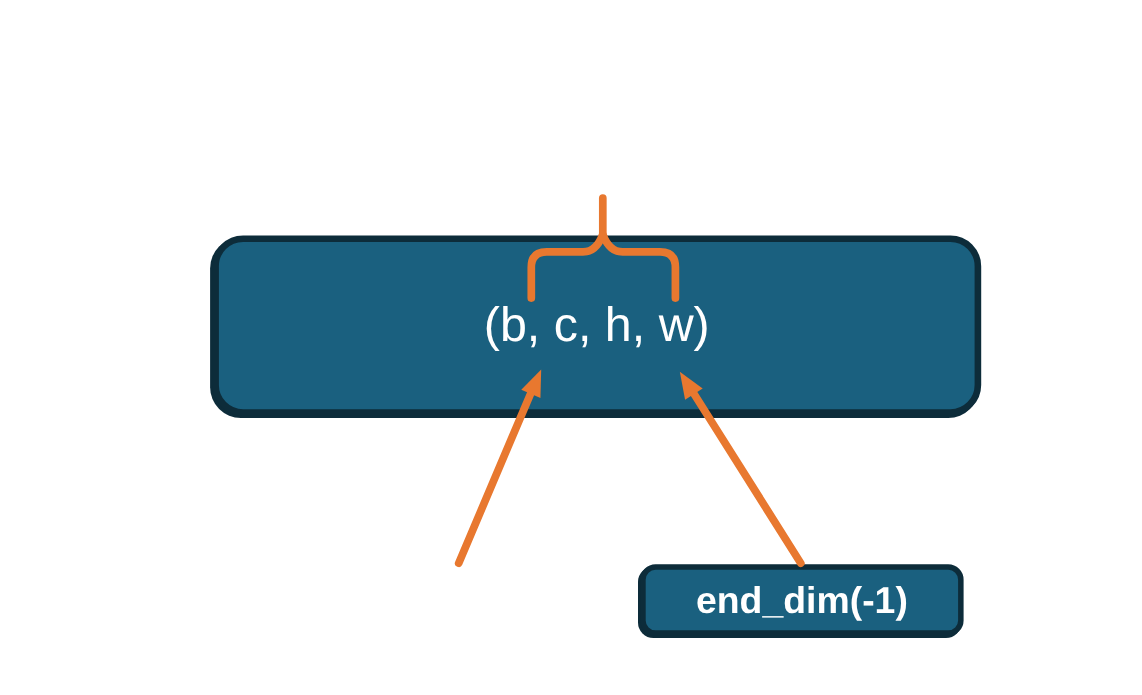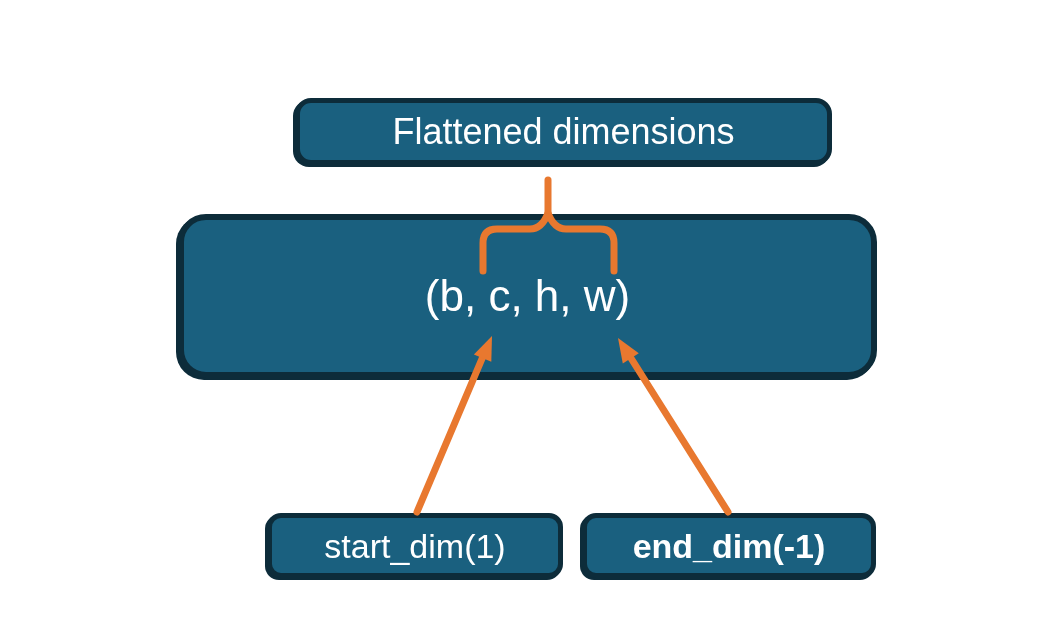--- a/index.html
+++ b/index.html
@@ -33,21 +33,21 @@
     text-align: center;
     line-height: 1;
   }
   .node--title {
     left: 295px; top: 98px;
     width: 537px; height: 67px;
     border-radius: 16px;
     font-size: 36px;
   }
   .node--tuple {
-    left: 178px; top: 214px;
+    left: 193px; top: 214px;
     width: 699px; height: 164px;
     border-radius: 28px;
     border-width: 6px;
     font-size: 44px;
   }
   .node--start, .node--end {
     top: 513px;
     height: 65px;
     border-radius: 14px;
     font-size: 34px;
@@ -70,31 +70,25 @@
   .orange-fill {
     fill: var(--arrow-orange);
     stroke: none;
   }
 </style>
 </head>
 <body>
 
 <div class="canvas">
 
-  <div class="node node--title">
-    <span>Flattened dimensions</span>
-  </div>
 
   <div class="node node--tuple">
     <span>(b, c, h, w)</span>
   </div>
 
-  <div class="node node--start">
-    <span>start_dim(1)</span>
-  </div>
 
   <div class="node node--end">
     <span>end_dim(-1)</span>
   </div>
 
   <svg class="overlay" viewBox="0 0 1038 632">
 
     <path class="orange-stroke" stroke-width="7" d="M548 180 L548 216"></path>
 
     <path class="orange-stroke" stroke-width="7" d="M483 271 L483 243 Q483 229 497 229 L530 229 Q542 229 548 213 Q554 229 566 229 L600 229 Q614 229 614 243 L614 271"></path>

